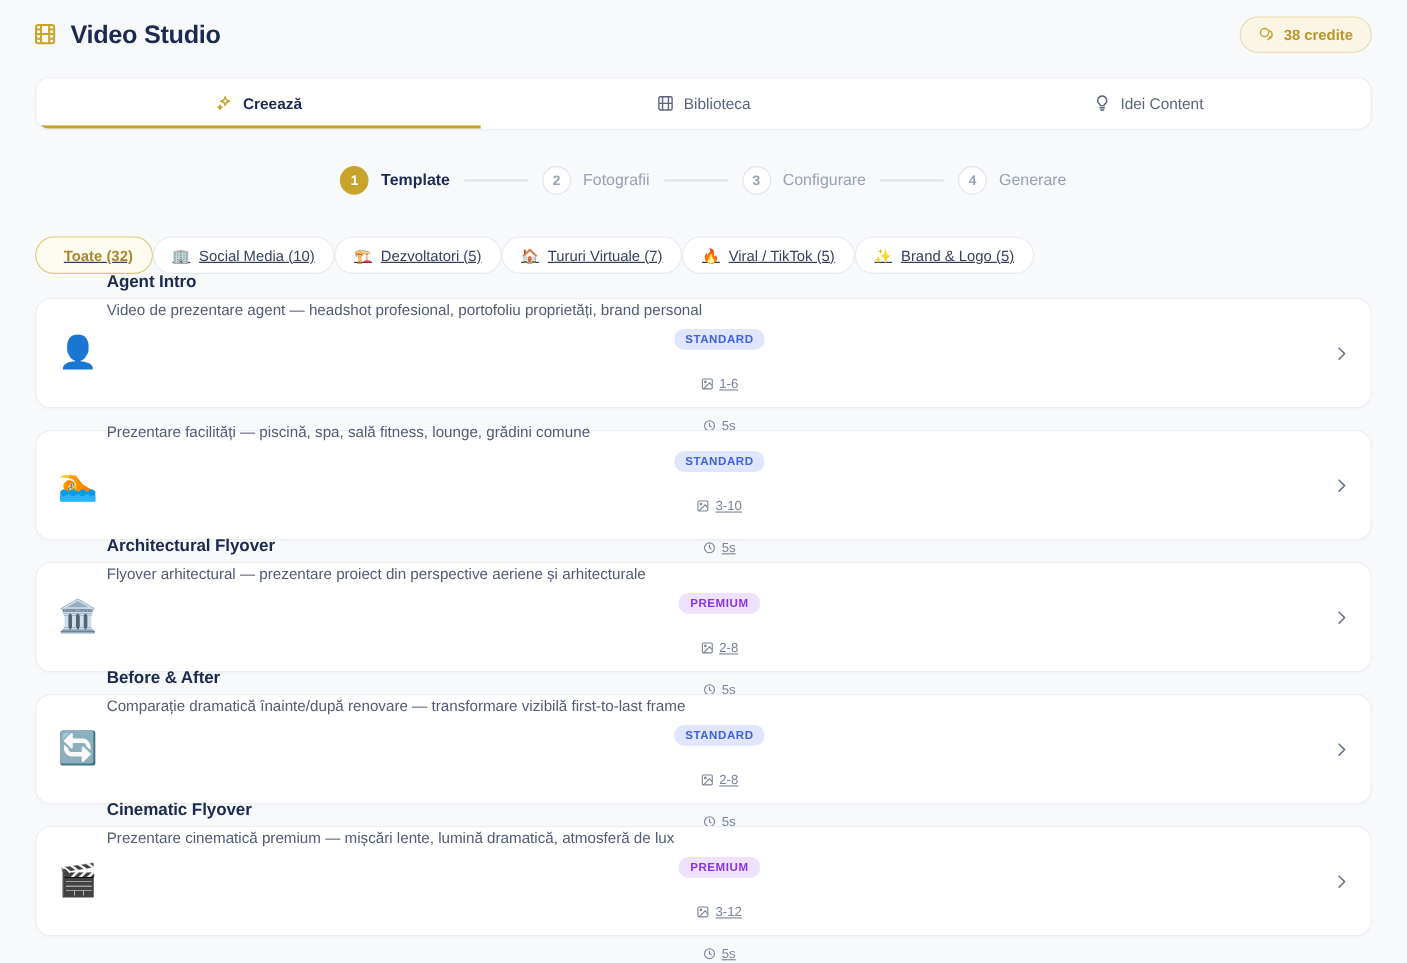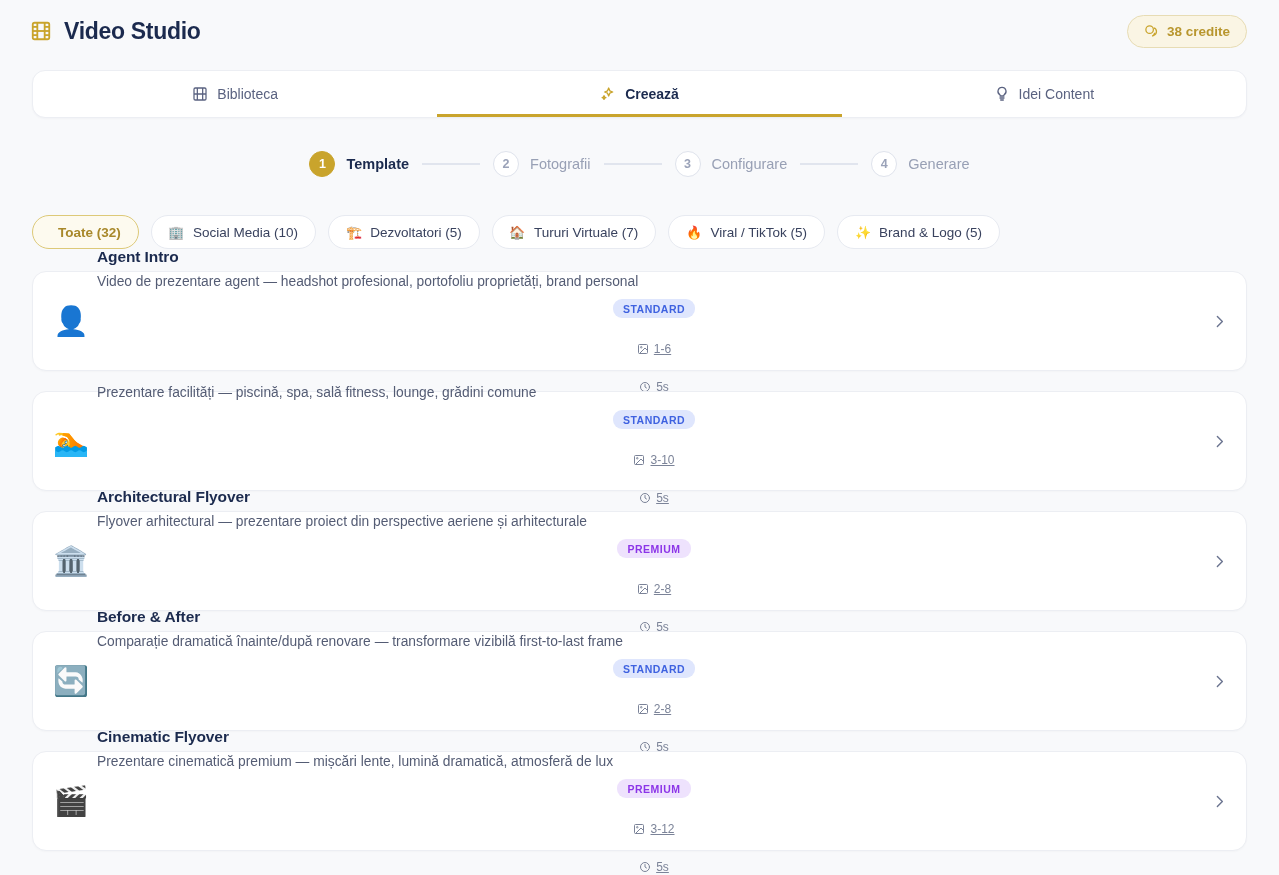--- a/index.html
+++ b/index.html
@@ -115,22 +115,22 @@
     width: 58px;
     height: 1.5px;
     background: #e1e5ee;
     margin: 0 13px;
   }
 
   
   .filters {
     margin: 38px 32px 0 32px;
     display: flex;
-    gap: 12px;
     flex-wrap: nowrap;
+    text-decoration: underline;
   }
   .chip {
     display: flex;
     align-items: center;
     gap: 8px;
     height: 34px;
     padding: 0 17px;
     border-radius: 17px;
     background: #ffffff;
     border: 1px solid #e7eaf1;
@@ -237,40 +237,40 @@
         <path d="M15.5 6.2A6 6 0 0 1 15.5 17.8"></path>
         <path d="M13 19.5a6 6 0 0 0 4-5.6"></path>
       </svg>
     </span>
     <span>38 credite</span>
   </div>
 </div>
 
 <div class="tabs-wrap">
 
+  <div class="tab active">
+    <span>
+      <svg class="tab-icon" viewBox="0 0 24 24" fill="none" stroke="#c9a42c" stroke-width="2" stroke-linejoin="round">
+        <path d="M13 3l1.7 4.3L19 9l-4.3 1.7L13 15l-1.7-4.3L7 9l4.3-1.7z"></path>
+        <path d="M6 14.5l.8 2 2 .8-2 .8-.8 2-.8-2-2-.8 2-.8z"></path>
+      </svg>
+    </span>
+    <span>Creează</span>
+  </div>
+
   <div class="tab">
     <span>
       <svg class="tab-icon" viewBox="0 0 24 24" fill="none" stroke="#5a6280" stroke-width="1.9">
         <rect x="3" y="3" width="18" height="18" rx="2"></rect>
         <line x1="8" y1="3" x2="8" y2="21"></line>
         <line x1="16" y1="3" x2="16" y2="21"></line>
         <line x1="3" y1="12" x2="21" y2="12"></line>
       </svg>
     </span>
     <span>Biblioteca</span>
-  </div>
-
-  <div class="tab active">
-    <span>
-      <svg class="tab-icon" viewBox="0 0 24 24" fill="none" stroke="#c9a42c" stroke-width="2" stroke-linejoin="round">
-        <path d="M13 3l1.7 4.3L19 9l-4.3 1.7L13 15l-1.7-4.3L7 9l4.3-1.7z"></path>
-        <path d="M6 14.5l.8 2 2 .8-2 .8-.8 2-.8-2-2-.8 2-.8z"></path>
-      </svg>
-    </span>
-    <span>Creează</span>
   </div>
 
   <div class="tab">
     <span>
       <svg class="tab-icon" viewBox="0 0 24 24" fill="none" stroke="#5a6280" stroke-width="1.9" stroke-linecap="round">
         <path d="M9 18h6"></path>
         <path d="M10 21h4"></path>
         <path d="M12 2a6 6 0 0 0-3.5 10.9c.5.4.8 1 .8 1.6V15h5.4v-.5c0-.6.3-1.2.8-1.6A6 6 0 0 0 12 2z"></path>
       </svg>
     </span>

